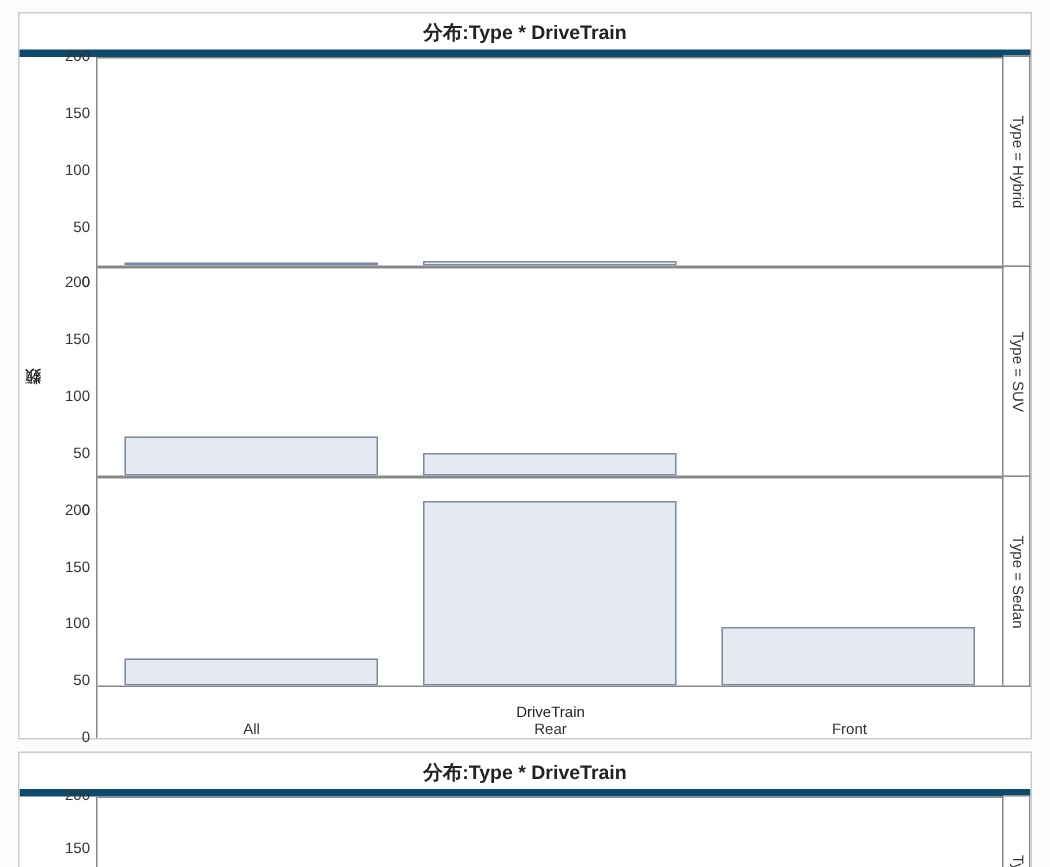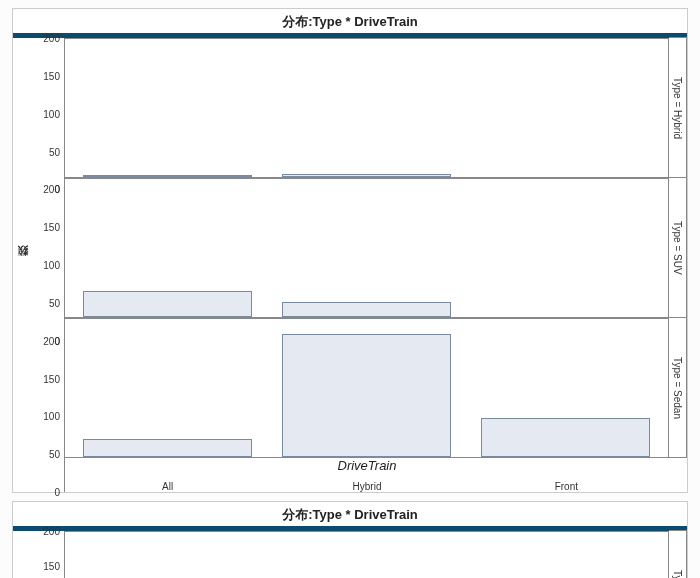--- a/index.html
+++ b/index.html
@@ -108,26 +108,25 @@
   .xtick {
     position: absolute;
     top: 4px;
     transform: translateX(-50%);
     font-size: 10px;
     color: #333;
     margin-top: 19px;
   }
   .xlabel {
     position: absolute;
-    top: 0;
+    top: 12px;
     left: 50%;
     transform: translateX(-50%);
-    font-size: 13px;
+    font-size: 10px;
     color: #222;
-    font-style: italic;
   }
   .xaxis-spacer-right { width: 18px; }
 </style>
 </head>
 <body>
 
 <div class="card">
   <div class="chart-title">分布:Type * DriveTrain</div>
   <div class="chart-body">
 
@@ -188,21 +187,21 @@
             <div class="bar" style="height: 28%; width: 28%; left: 69%;"></div>
           </div>
         <div class="strip-col">
           <div class="strip-label">Type = Sedan</div>
         </div>
       </div>
 
       <div class="xaxis-row">
         <div class="xaxis-area">
           <span class="xtick" style="left:17%">All</span>
-          <span class="xtick" style="left:50%">Hybrid</span>
+          <span class="xtick" style="left:50%">Rear</span>
           <span class="xtick" style="left:83%">Front</span>
           <span class="xlabel">DriveTrain</span>
         </div>
         <div class="xaxis-spacer-right"></div>
       </div>
     </div>
 
   </div>
 </div>
 

